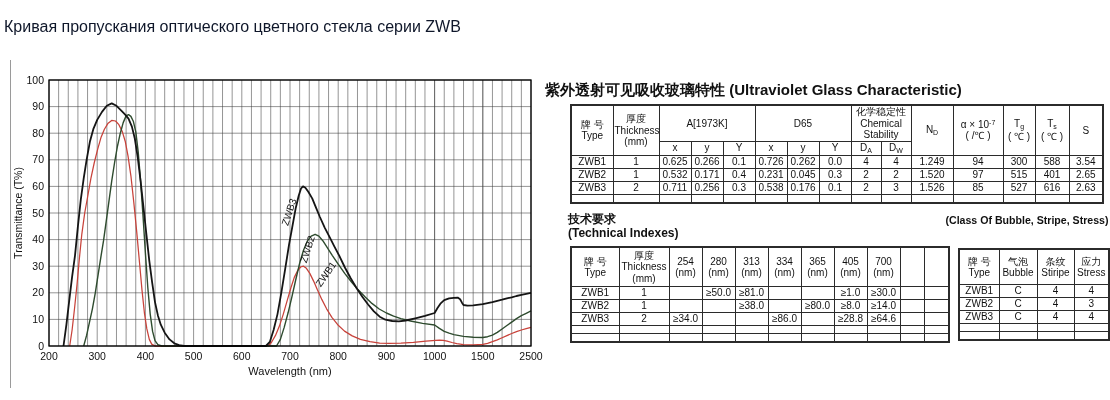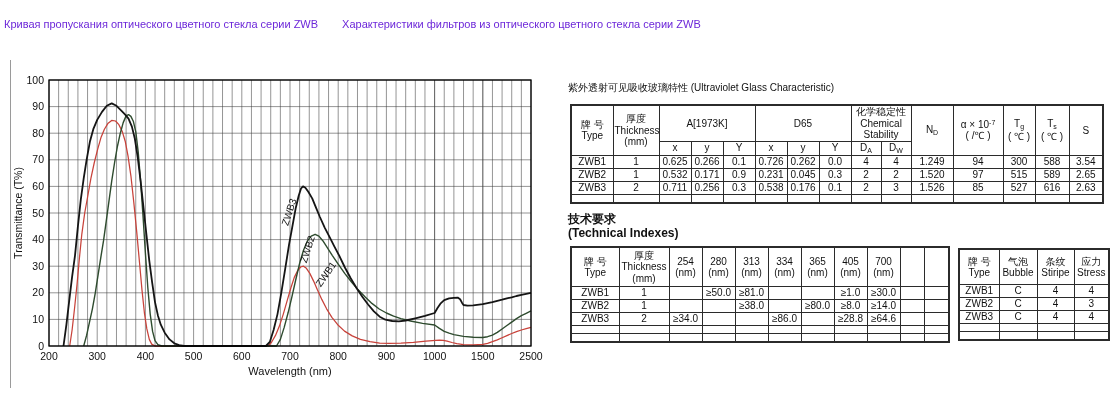--- a/index.html
+++ b/index.html
@@ -1,28 +1,28 @@
 <!DOCTYPE html>
 <html><head>
 <meta charset="utf-8">
 <style>
   html,body { margin:0; padding:0; }
   body {
     width:1110px; height:400px; position:relative; overflow:hidden;
     background:#ffffff; font-family:"Liberation Sans", sans-serif; color:#111;
   }
   .page-title {
-    position:absolute; left:4px; top:18px; font-size:11px; color:#6d28d9;
+    position:absolute; left:4px; top:18px; font-size:16px; color:#0f172a;
     display:flex; gap:24px; white-space:nowrap;
   }
   .chart-panel {
     position:absolute; left:10px; top:60px; width:546px; height:328px;
     border-left:1px solid #9a9a9a;
   }
-  .sec-title-1 { position:absolute; left:568px; top:81px; font-size:10px; font-weight:normal; white-space:nowrap; }
+  .sec-title-1 { position:absolute; left:545px; top:81px; font-size:15px; font-weight:bold; white-space:nowrap; }
   .sec-title-2 { position:absolute; left:568px; top:212px; font-size:12px; font-weight:bold; line-height:1.18; }
   .sec-title-3 { position:absolute; left:944px; top:214px; width:166px; font-size:10.6px; font-weight:bold; line-height:1.25; text-align:center; }
   table { border-collapse:collapse; table-layout:fixed; background:#fff; }
   table, th, td { border:1px solid #2b2b2b; }
   table { border-width:2px; }
   th, td { padding:0 1px; text-align:center; vertical-align:middle; font-size:10px; font-weight:normal; line-height:1.15; overflow:hidden; }
   #uv-table   { position:absolute; left:570px; top:104px; width:534px; }
   #tech-table { position:absolute; left:570px; top:246px; width:378px; }
   #class-table{ position:absolute; left:958px; top:248px; width:150px; }
   #uv-table thead tr.main th { height:34px; }
@@ -34,21 +34,20 @@
   #class-table tbody td { height:12px; }
   tr.empty-row td { height:7px !important; }
   sub { font-size:7px; vertical-align:-2px; }
   sup { font-size:7px; vertical-align:3px; }
 </style>
 </head>
 <body>
 
 <div class="page-title">
   <span>Кривая пропускания оптического цветного стекла серии ZWB</span>
-  <span>Характеристики фильтров из оптического цветного стекла серии ZWB</span>
 </div>
 
 <div class="chart-panel">
   <svg id="chart-svg" width="546" height="328" viewBox="0 0 546 328">
       <line x1="38" y1="20" x2="38" y2="286" stroke="#3d3d3d" stroke-width="0.55"></line>
       <line x1="47.64" y1="20" x2="47.64" y2="286" stroke="#3d3d3d" stroke-width="0.55"></line>
       <line x1="57.28" y1="20" x2="57.28" y2="286" stroke="#3d3d3d" stroke-width="0.55"></line>
       <line x1="66.92" y1="20" x2="66.92" y2="286" stroke="#3d3d3d" stroke-width="0.55"></line>
       <line x1="76.56" y1="20" x2="76.56" y2="286" stroke="#3d3d3d" stroke-width="0.55"></line>
       <line x1="86.2" y1="20" x2="86.2" y2="286" stroke="#3d3d3d" stroke-width="0.55"></line>
@@ -207,30 +206,30 @@
         <td>94</td>
         <td>300</td>
         <td>588</td>
         <td>3.54</td>
       </tr>
       <tr>
         <td>ZWB2</td>
         <td>1</td>
         <td>0.532</td>
         <td>0.171</td>
-        <td>0.9</td>
+        <td>0.4</td>
         <td>0.231</td>
         <td>0.045</td>
         <td>0.3</td>
         <td>2</td>
         <td>2</td>
         <td>1.520</td>
         <td>97</td>
         <td>515</td>
-        <td>589</td>
+        <td>401</td>
         <td>2.65</td>
       </tr>
       <tr>
         <td>ZWB3</td>
         <td>2</td>
         <td>0.711</td>
         <td>0.256</td>
         <td>0.3</td>
         <td>0.538</td>
         <td>0.176</td>
@@ -360,20 +359,21 @@
         <td></td>
         <td></td>
         <td></td>
         <td></td>
         <td></td>
       </tr>
     </tbody>
 </table>
 
 <div class="sec-title-3">
+  <div>(Class Of Bubble, Stripe, Stress)</div>
 </div>
 
 <table id="class-table">
   <colgroup>
     <col style="width:40px">
       <col style="width:38px">
       <col style="width:37px">
       <col style="width:35px">
   </colgroup>
   <thead>

